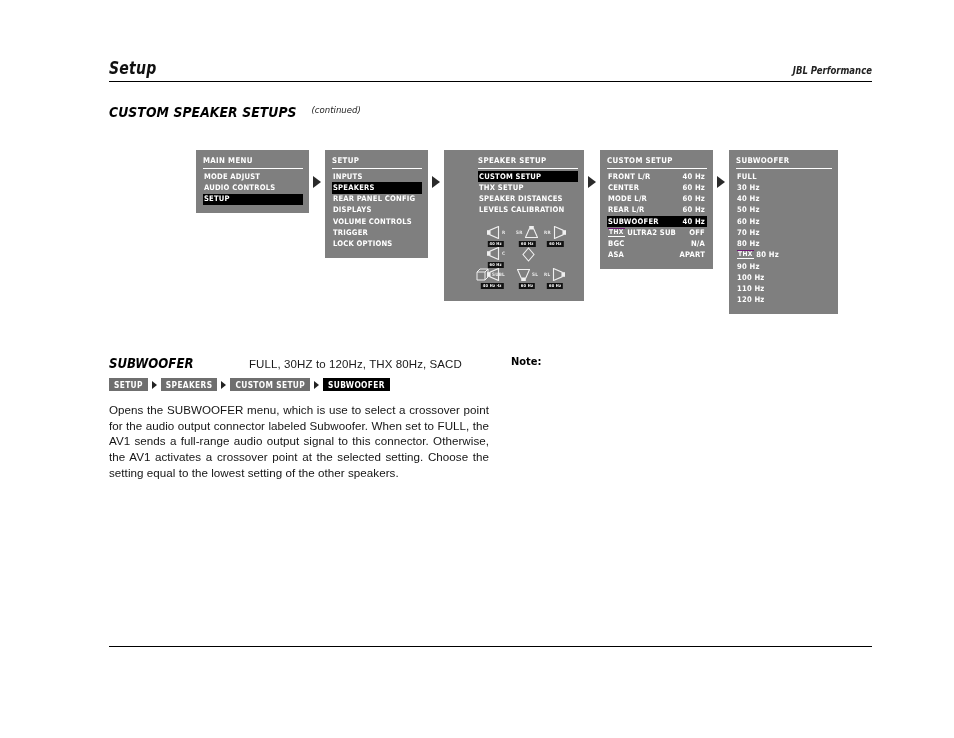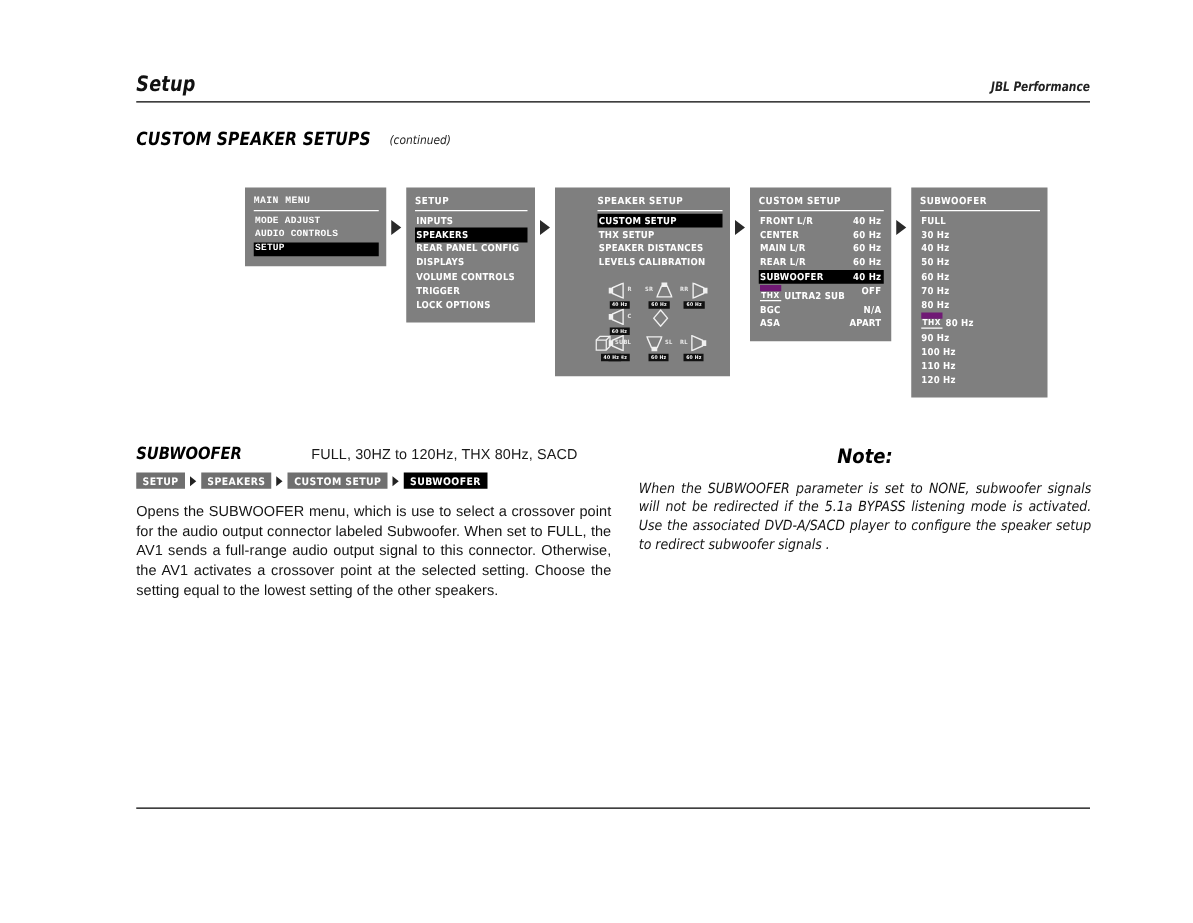--- a/index.html
+++ b/index.html
@@ -19,21 +19,21 @@
     color:#111;transform:scaleX(.92);transform-origin:left bottom;
   }
   .hdr-right{
     font-family:"DejaVu Sans Condensed","Liberation Sans",sans-serif;
     font-style:italic;font-weight:600;font-size:10.5px;color:#222;
     transform:scaleX(.9);transform-origin:right bottom;padding-bottom:2px;
   }
   .hdr-rule{margin-top:3px;border-bottom:1.6px solid #000;}
 
   
-  .sect{position:absolute;left:85px;top:104px;display:flex;align-items:center;gap:5px;}
+  .sect{position:absolute;left:85px;top:104px;display:flex;align-items:flex-start;gap:5px;}
   .sect-main{
     font-family:"DejaVu Sans Condensed","Liberation Sans",sans-serif;
     font-style:italic;font-weight:700;font-size:14.5px;letter-spacing:.1px;color:#000;
     transform:scaleX(.95);transform-origin:left bottom;
   }
   .sect-sub{
     font-family:"DejaVu Sans Condensed","Liberation Sans",sans-serif;
     font-style:italic;font-size:9.5px;color:#222;
   }
 
@@ -61,29 +61,29 @@
     border-bottom:1.4px solid #ffffff;
     font-size:7.8px;letter-spacing:.35px;
   }
   .panel .row{white-space:nowrap;padding:.6px 1px;}
   .panel .row.sel{background:#000;color:#fff;}
   .kv{display:flex;justify-content:space-between;padding:.6px 2px .6px 1px;}
   .kv.sel{background:#000;}
   .kv .k{white-space:nowrap;}
   .kv .v{white-space:nowrap;}
 
-  .p-main{width:100px;font-family:Liberation Mono, monospace;}
+  .p-main{width:100px;}
   .p-setup{width:90px;}
   .p-spk{width:100px;padding-bottom:4px;padding-left:34px;}
   .p-cust{width:100px;}
   .p-sub{width:96px;}
 
   
   .thx{
-    display:inline-block;border-top:5px solid #701a75;border-bottom:1px solid #fff;
+    display:inline-block;border-top:1px solid #701a75;border-bottom:1px solid #fff;
     padding:0 1px;font-size:6.6px;letter-spacing:.4px;line-height:1.05;
     vertical-align:1px;
   }
 
   
   .spkwrap{margin-top:5px;position:relative;height:76px;}
   .sp{position:absolute;display:flex;align-items:center;gap:1px;}
   .sp .lbl{font-size:4.6px;font-weight:700;color:#e8e8e8;letter-spacing:.2px;}
   .sp .hz{
     position:absolute;left:50%;transform:translateX(-50%);top:15px;
@@ -115,23 +115,22 @@
   .crumb-arrow{width:0;height:0;border-left:5.5px solid #222;
     border-top:4px solid transparent;border-bottom:4px solid transparent;}
 
   .body-copy{
     margin-top:11px;font-size:11.6px;line-height:15.6px;color:#141414;
     text-align:justify;letter-spacing:.05px;
   }
 
   .note{position:absolute;left:487px;top:355px;width:362px;}
   .note-hd{
-    font-weight:700;font-style:italic;font-size:16px;color:#000;
-    font-family:"DejaVu Sans Condensed","Liberation Sans",sans-serif;
-    text-align:center;
+    font-weight:700;font-size:11px;color:#000;
+    font-family:"DejaVu Sans Condensed","Liberation Sans",sans-serif;
   }
   .note-body{
     margin-top:9px;font-style:italic;font-size:11.2px;line-height:15px;
     color:#141414;text-align:justify;
     font-family:"DejaVu Sans Condensed","Liberation Sans",sans-serif;
   }
 
   
   .ftr{position:absolute;left:85px;top:646px;width:763px;}
   .ftr-rule{border-top:1.6px solid #000;}
@@ -279,21 +278,21 @@
         <div class="ptitle">CUSTOM SETUP</div>
         <div class="kv">
           <span class="k">FRONT L/R</span>
           <span class="v">40 Hz</span>
         </div>
         <div class="kv">
           <span class="k">CENTER</span>
           <span class="v">60 Hz</span>
         </div>
         <div class="kv">
-          <span class="k">MAIN L/R</span>
+          <span class="k">MODE L/R</span>
           <span class="v">60 Hz</span>
         </div>
         <div class="kv">
           <span class="k">REAR L/R</span>
           <span class="v">60 Hz</span>
         </div>
         <div class="kv sel">
           <span class="k">SUBWOOFER</span>
           <span class="v">40 Hz</span>
         </div>
@@ -342,20 +341,19 @@
         <div class="crumb-arrow"></div>
         <div class="crumb">CUSTOM SETUP</div>
         <div class="crumb-arrow"></div>
         <div class="crumb dark">SUBWOOFER</div>
       </div>
     <div class="body-copy">Opens the SUBWOOFER menu, which is use to select a crossover point for the audio output connector labeled Subwoofer. When set to FULL, the AV1 sends a full-range audio output signal to this connector. Otherwise, the AV1 activates a crossover point at the selected setting. Choose the setting equal to the lowest setting of the other speakers.</div>
   </div>
 
   <div class="note">
     <div class="note-hd">Note:</div>
-    <div class="note-body">When the SUBWOOFER parameter is set to NONE, subwoofer signals will not be redirected if the 5.1a BYPASS listening mode is activated. Use the associated DVD-A/SACD player to configure the speaker setup to redirect subwoofer signals .</div>
   </div>
 
   <div class="ftr">
     <div class="ftr-rule"></div>
   </div>
 
 </div>
 
 </body></html>

